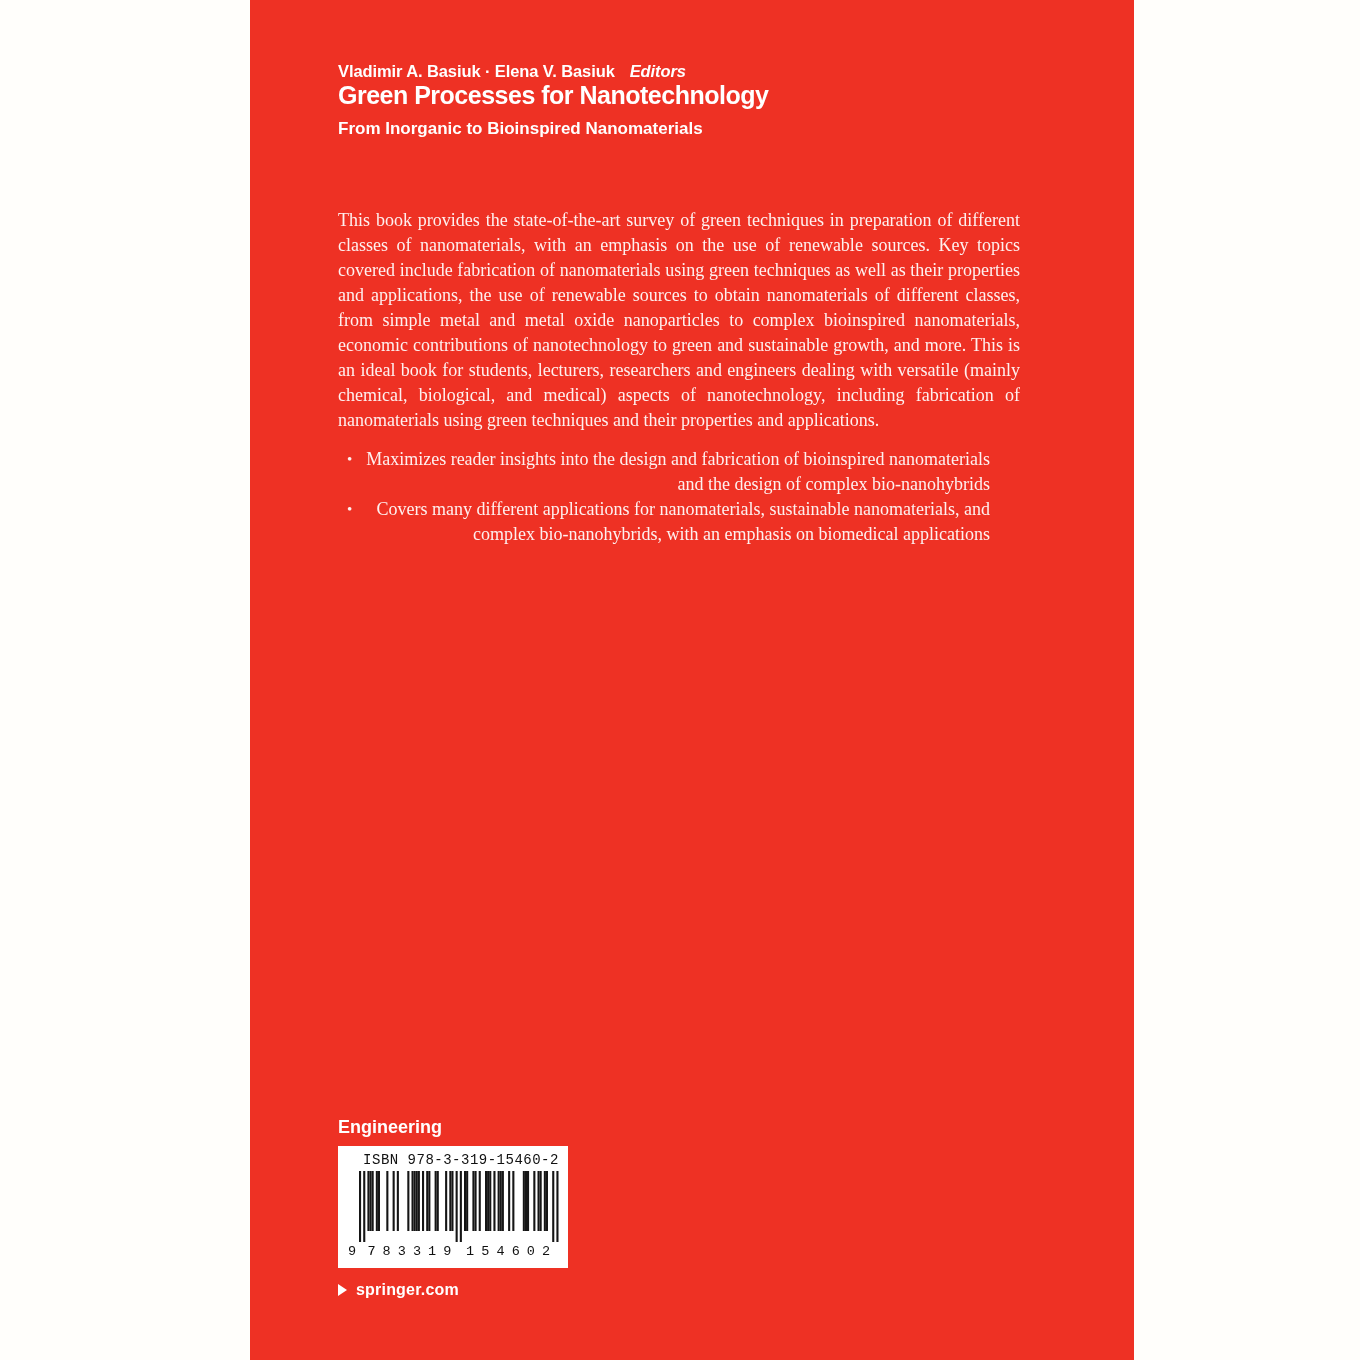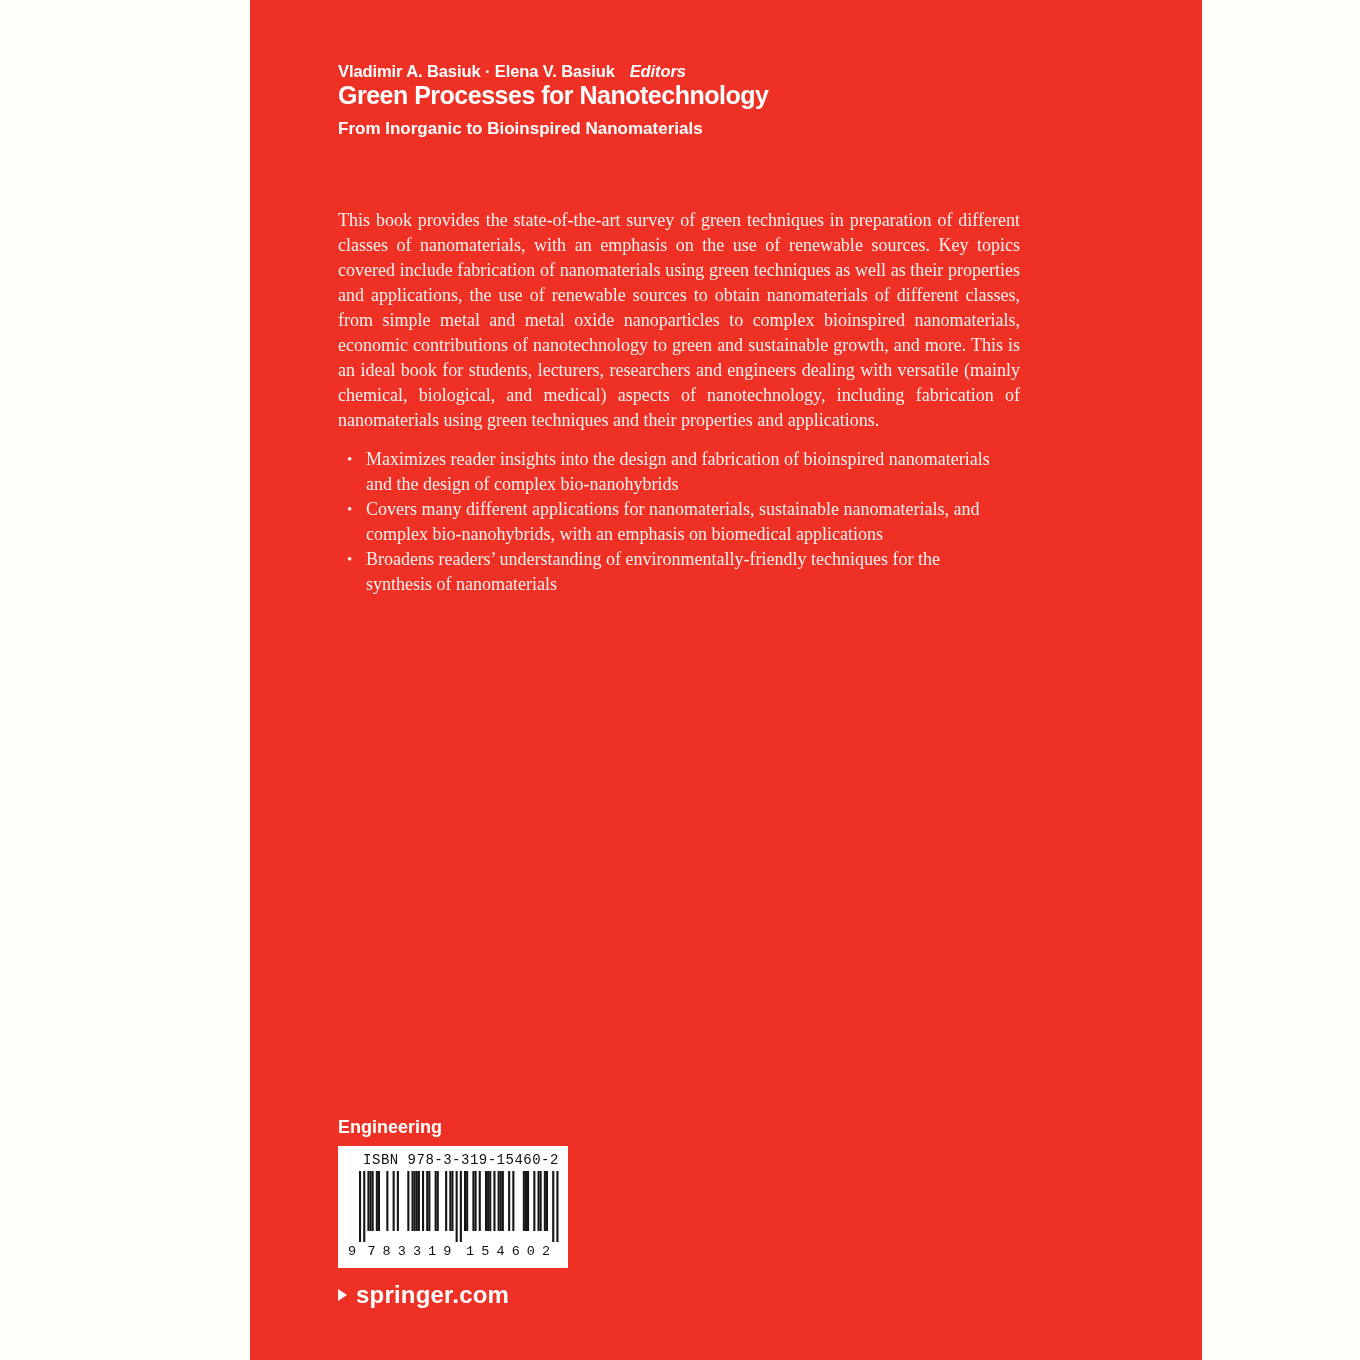--- a/index.html
+++ b/index.html
@@ -1,38 +1,38 @@
 <!DOCTYPE html>
 <html><head>
 <meta charset="utf-8">
 <style>
   html,body{margin:0;padding:0;}
   body{
     width:1360px;height:1360px;background:#fffefb;position:relative;
     font-family:"Liberation Sans",sans-serif;overflow:hidden;
   }
   .cover{
-    position:absolute;left:250px;top:0;width:952px;height:1360px;
+    position:absolute;left:250px;top:0;width:884px;height:1360px;
     background:#ee3124;color:#ffffff;
   }
   .content{position:absolute;left:88px;top:62px;width:682px;}
   .authors{font-size:16.5px;font-weight:700;letter-spacing:-0.1px;color:#fff;}
   .authors .editors{font-style:italic;font-weight:700;margin-left:15px;}
   .title{font-size:25px;font-weight:700;letter-spacing:-0.5px;color:#fff;}
   .subtitle{font-size:17px;font-weight:700;margin-top:9px;color:#fff;}
   .desc{
     font-family:"Liberation Serif","DejaVu Serif",serif;
     font-size:18px;line-height:25px;text-align:justify;
     margin-top:69px;color:rgba(255,255,255,0.93);
   }
   .intro{
     font-family:"Liberation Serif","DejaVu Serif",serif;
     font-size:18px;line-height:25px;margin-top:15px;color:rgba(255,255,255,0.93);
   }
-  ul.bullets{margin:14px 0 0 0;padding:0 0 0 28px;list-style:none;}
+  ul.bullets{margin:14px 0 0 0;padding:0 0 0 28px;list-style:none;text-align:right;}
   ul.bullets li{
     position:relative;font-family:"Liberation Serif","DejaVu Serif",serif;
     font-size:18px;line-height:25px;color:rgba(255,255,255,0.93);
     padding-right:30px;
   }
   ul.bullets li::before{
     content:"\2022";position:absolute;left:-19px;top:0;
     font-size:15px;color:rgba(255,255,255,0.93);
   }
   .category{position:absolute;left:88px;top:1117px;font-size:18px;font-weight:700;color:#ffffff;}
@@ -42,21 +42,21 @@
   }
   .isbn{
     font-family:"Liberation Mono","DejaVu Sans Mono",monospace;
     font-size:14px;letter-spacing:0.5px;margin-top:6px;color:#111;white-space:nowrap;padding-left:16px;
   }
   .bars{display:block;margin:3px auto 0 auto;}
   .bars rect{fill:#151515;}
   .bars text{font-family:"Liberation Mono","DejaVu Sans Mono",monospace;font-size:13.5px;fill:#111;}
   .springer{
     position:absolute;left:88px;top:1281px;display:flex;align-items:center;gap:9px;
-    font-size:24px;font-weight:700;color:#fff;letter-spacing:0.2px;
+    font-size:16px;font-weight:700;color:#fff;letter-spacing:0.2px;
   }
   .tri{
     width:0;height:0;border-left:9px solid #ffffff;
     border-top:6px solid transparent;border-bottom:6px solid transparent;
   }
 </style>
 </head>
 <body>
 
 <div class="cover">
@@ -67,21 +67,20 @@
     </div>
     <div class="title">Green Processes for Nanotechnology</div>
     <div class="subtitle">From Inorganic to Bioinspired Nanomaterials</div>
 
     <div class="desc">This book provides the state-of-the-art survey of green techniques in preparation of different classes of nanomaterials, with an emphasis on the use of renewable sources. Key topics covered include fabrication of nanomaterials using green techniques as well as their properties and applications, the use of renewable sources to obtain nanomaterials of different classes, from simple metal and metal oxide nanoparticles to complex bioinspired nanomaterials, economic contributions of nanotechnology to green and sustainable growth, and more. This is an ideal book for students, lecturers, researchers and engineers dealing with versatile (mainly chemical, biological, and medical) aspects of nanotechnology, including fabrication of nanomaterials using green techniques and their properties and applications.</div>
 
 
     <ul class="bullets">
       <li>Maximizes reader insights into the design and fabrication of bioinspired nanomaterials and the design of complex bio-nanohybrids</li>
       <li>Covers many different applications for nanomaterials, sustainable nanomaterials, and complex bio-nanohybrids, with an emphasis on biomedical applications</li>
-      <li>Broadens readers’ understanding of environmentally-friendly techniques for the synthesis of nanomaterials</li>
     </ul>
   </div>
 
   <div class="category">Engineering</div>
 
   <div class="barcode-box">
     <div class="isbn">ISBN 978-3-319-15460-2</div>
     <svg class="bars" id="ean13" width="212" height="88">
         <rect x="12.0" y="0" width="2.1" height="71"></rect>
         <rect x="16.2" y="0" width="2.1" height="71"></rect>

